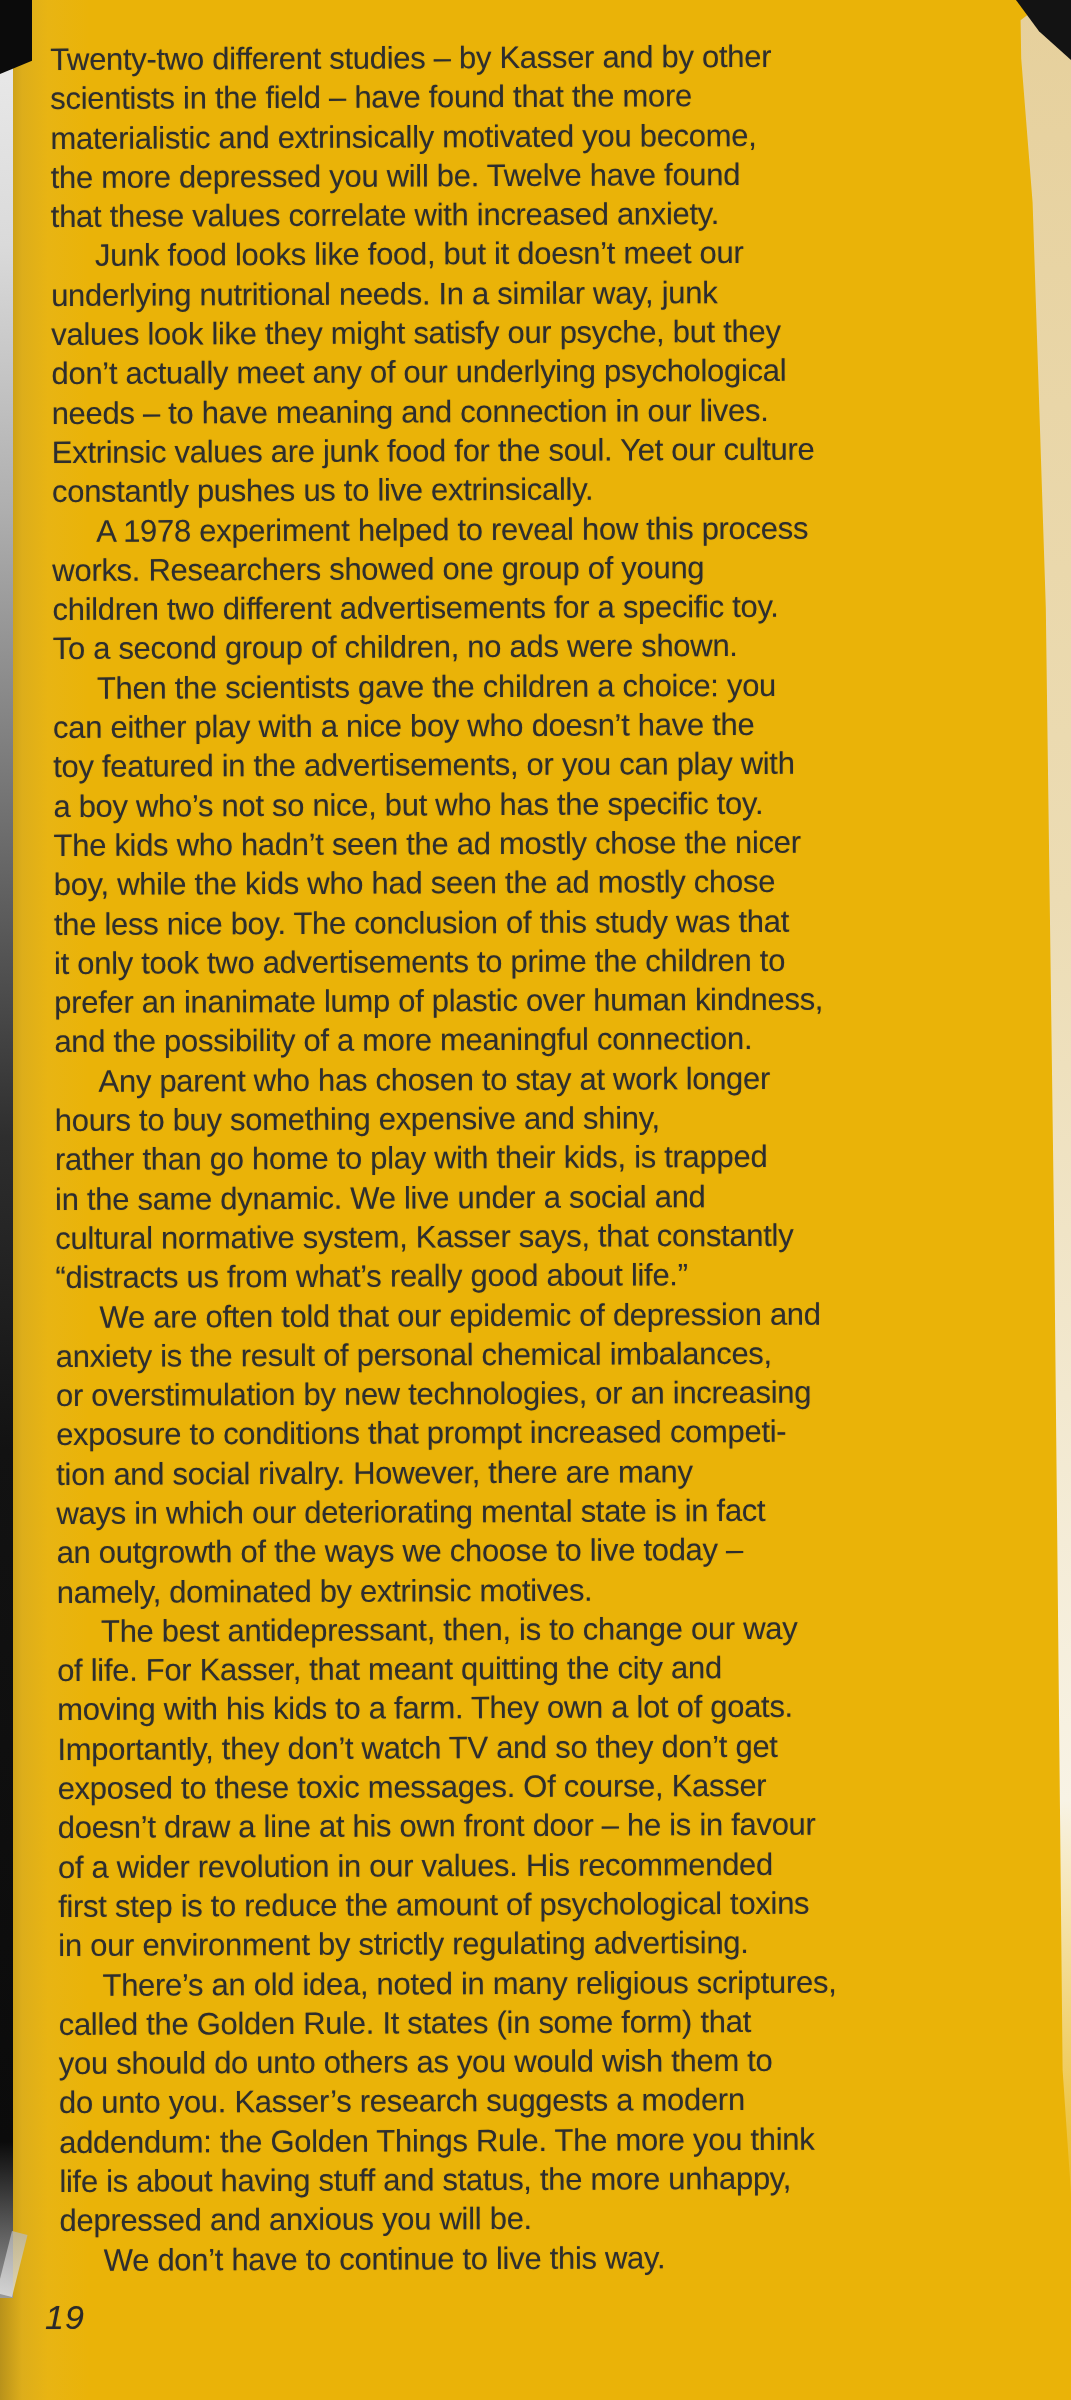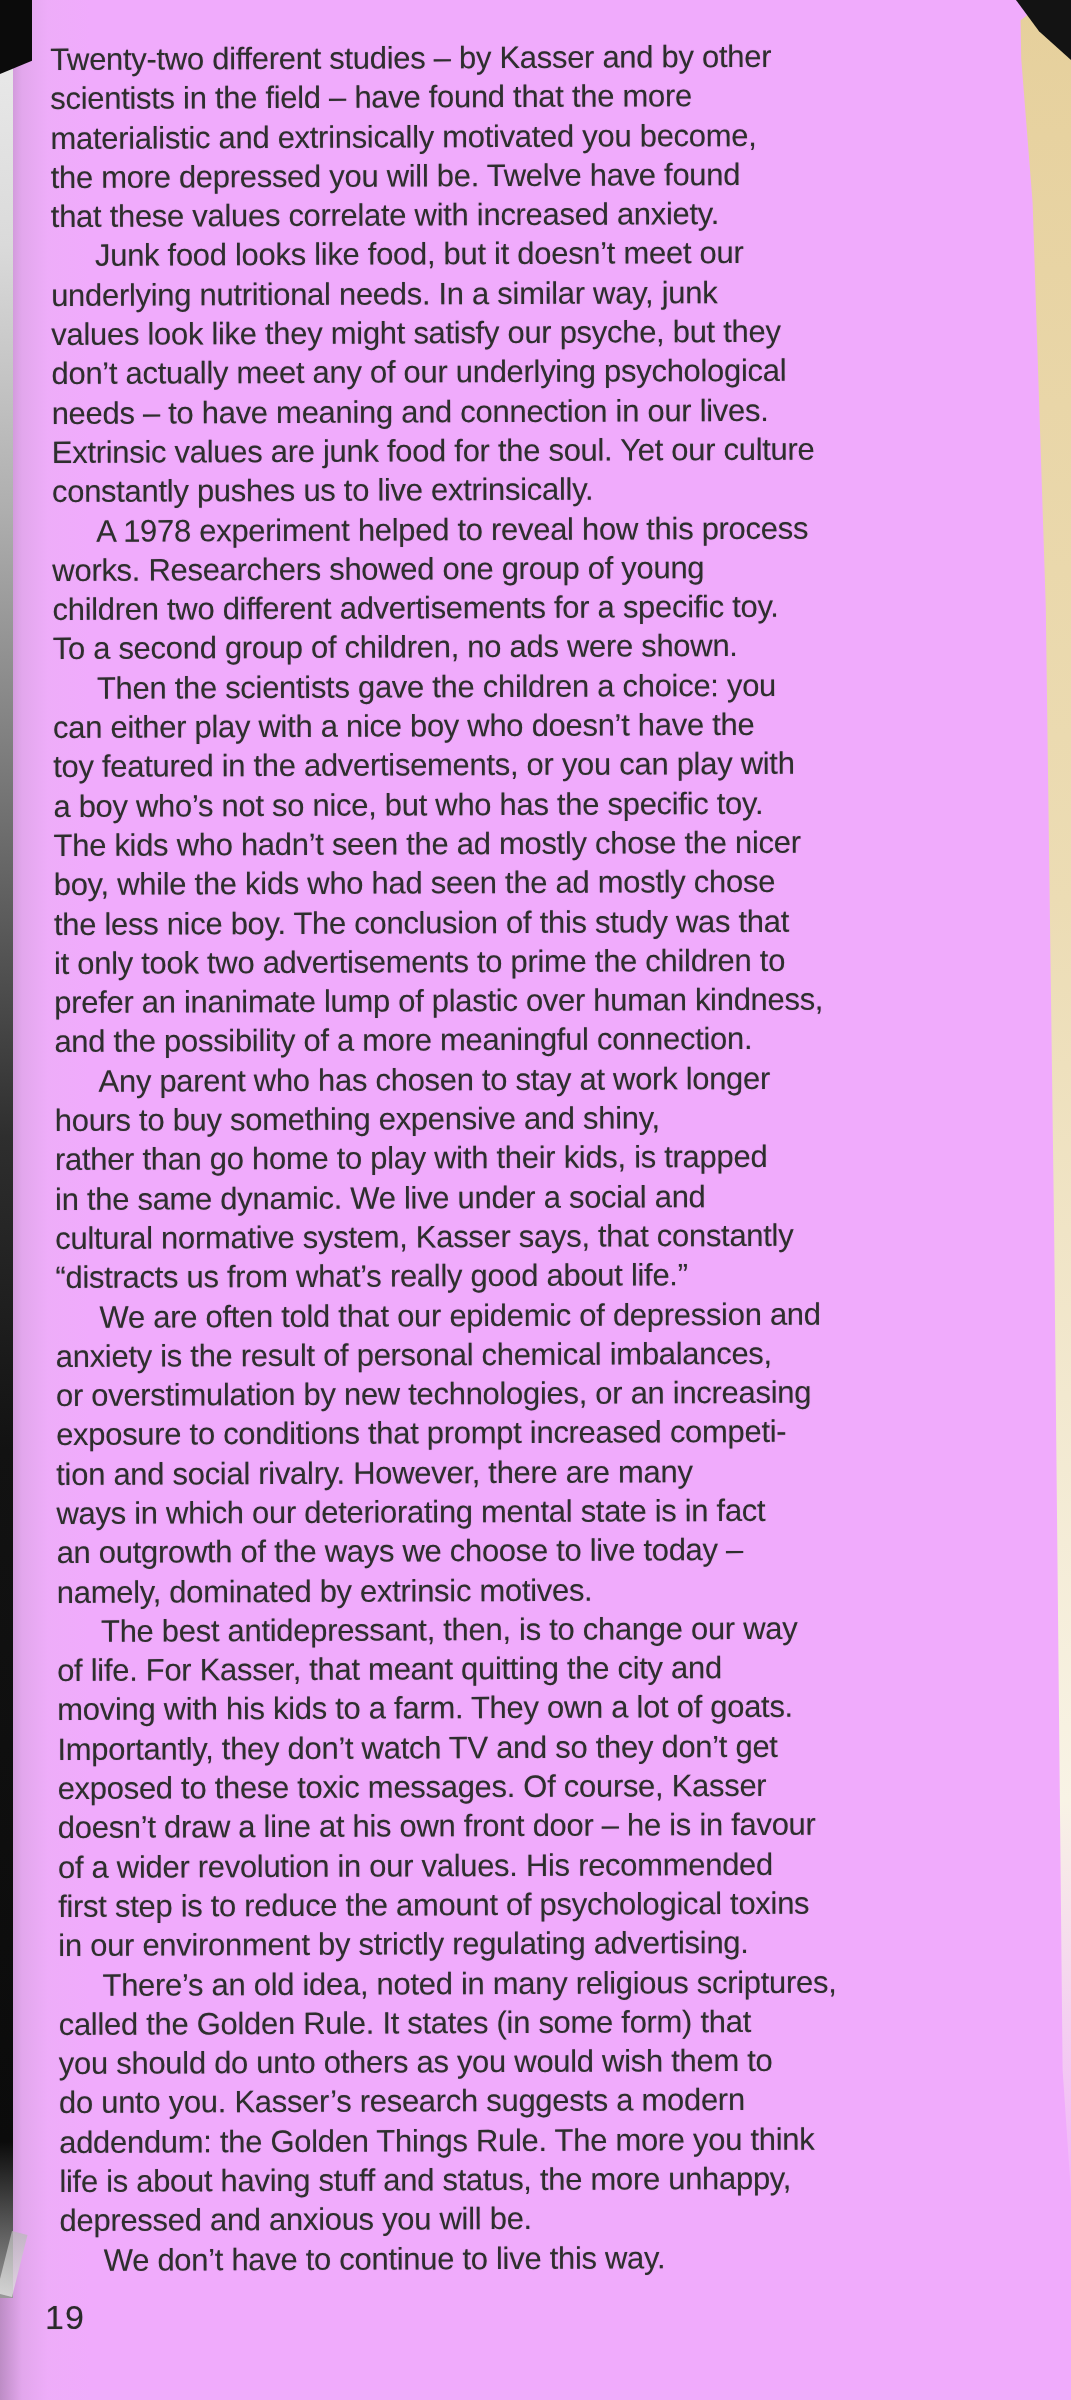--- a/index.html
+++ b/index.html
@@ -2,21 +2,21 @@
 <html><head>
   <meta charset="utf-8">
   <style>
     html, body { margin: 0; padding: 0; }
     body {
       width: 1071px; height: 2400px;
       position: relative; overflow: hidden;
       background: #ffffff;
       font-family: "Liberation Sans", "DejaVu Sans", sans-serif;
     }
-    .page { position: absolute; inset: 0; background: #f0abfc; }
+    .page { position: absolute; inset: 0; background: #eab308; }
 
     
     .gutter-shade {
       position: absolute; left: 0; top: 0; width: 90px; height: 100%;
       background: linear-gradient(to right,
         rgba(70,70,70,0.30) 0px,
         rgba(140,140,140,0.14) 22px,
         rgba(200,200,200,0.06) 48px,
         rgba(255,255,255,0) 90px);
     }
@@ -60,20 +60,21 @@
       text-shadow: 0 0 1px rgba(46,46,46,0.35);
       transform: rotate(-0.25deg); transform-origin: 0 0;
     }
     .text-block p { margin: 0; white-space: pre; }
     .text-block p.indent { text-indent: 44px; }
 
     .page-number {
       position: absolute; left: 45px; top: 2298px;
       font-size: 34px; color: #2a2a2a; letter-spacing: 1px;
       text-shadow: 0 0 1px rgba(42,42,42,0.35);
+      font-style: italic;
     }
   </style>
 </head>
 <body>
 
 <div class="page">
   <div class="gutter-shade"></div>
   <div class="edge-left"></div>
   <div class="corner-tl"></div>
   <div class="edge-cream"></div>

